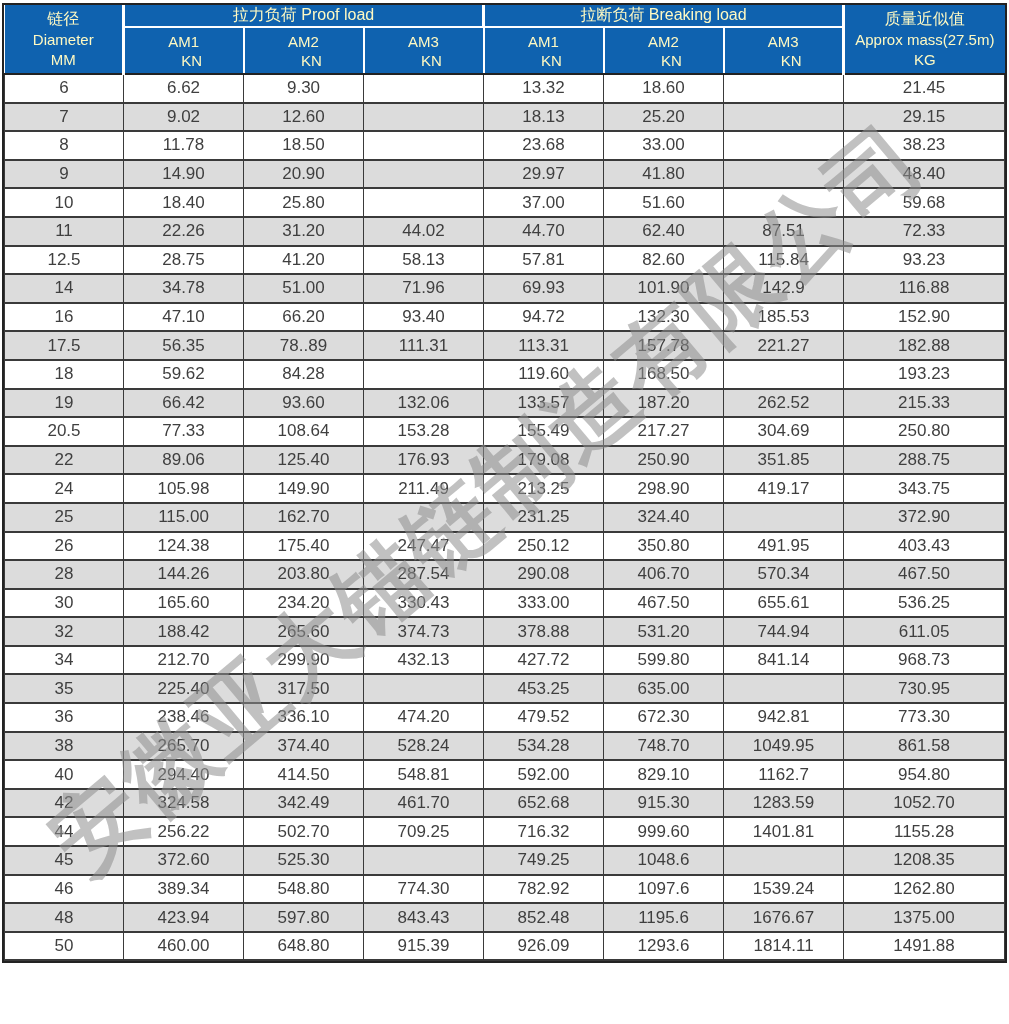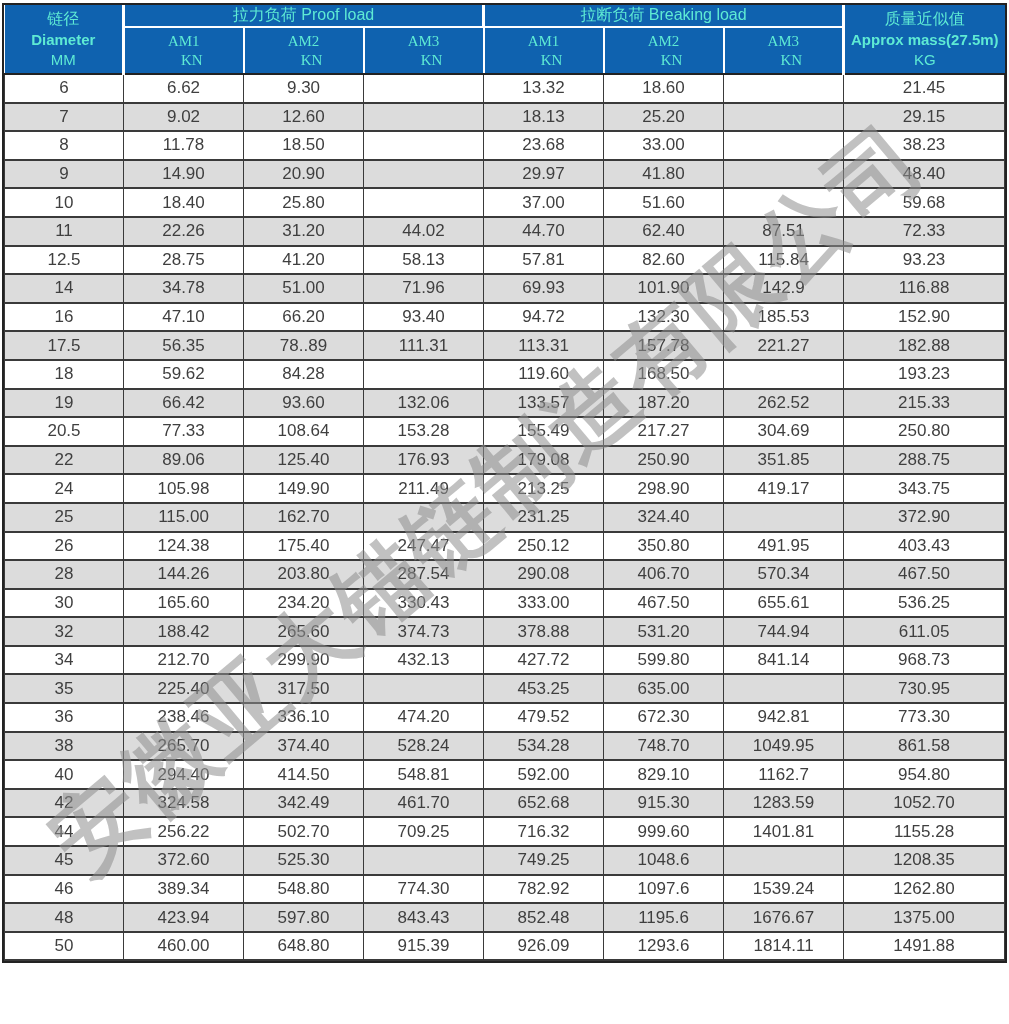--- a/index.html
+++ b/index.html
@@ -20,31 +20,31 @@
     background:#ffffff;
   }
   table.spec{border-collapse:collapse;table-layout:fixed;width:1001px;}
   col.c-diam{width:119px;}
   col.c-val{width:120px;}
   col.c-mass{width:161px;}
 
   
   thead th{
     background:var(--header_bg);
-    color:#5eead4;font-weight:400;text-align:center;vertical-align:middle;
+    color:#fef9c3;font-weight:400;text-align:center;vertical-align:middle;
     padding:0;
   }
   th .l-zh{display:block;font-size:16px;line-height:22px;}
-  th .l-en{display:block;font-size:15px;line-height:20px;font-weight:bold;}
+  th .l-en{display:block;font-size:15px;line-height:20px;}
   th .l-unit{display:block;font-size:15px;line-height:20px;}
   th.h-diam{border-right:3px solid #ffffff;border-bottom:2px solid var(--line_dark);}
   th.h-group{font-size:16px;height:16px;
     border-left:3px solid #ffffff;border-right:3px solid #ffffff;border-bottom:2px solid #ffffff;}
   th.h-sub{height:47px;font-size:15px;
-    border-left:2px solid #ffffff;border-right:2px solid #ffffff;border-bottom:2px solid var(--line_dark);font-family:Liberation Serif, serif;}
+    border-left:2px solid #ffffff;border-right:2px solid #ffffff;border-bottom:2px solid var(--line_dark);}
   th.h-sub .l-grade{display:block;font-size:15px;line-height:19px;}
   th.h-sub .l-unit{display:block;font-size:15px;line-height:19px;padding-left:16px;}
   th.h-mass{border-left:3px solid #ffffff;border-bottom:2px solid var(--line_dark);}
 
   
   tbody td{
     height:28.6px;text-align:center;vertical-align:middle;
     font-size:17px;color:var(--text_color);
     border:2px solid var(--line_mid);
     border-left-width:1px;border-right-width:1px;

